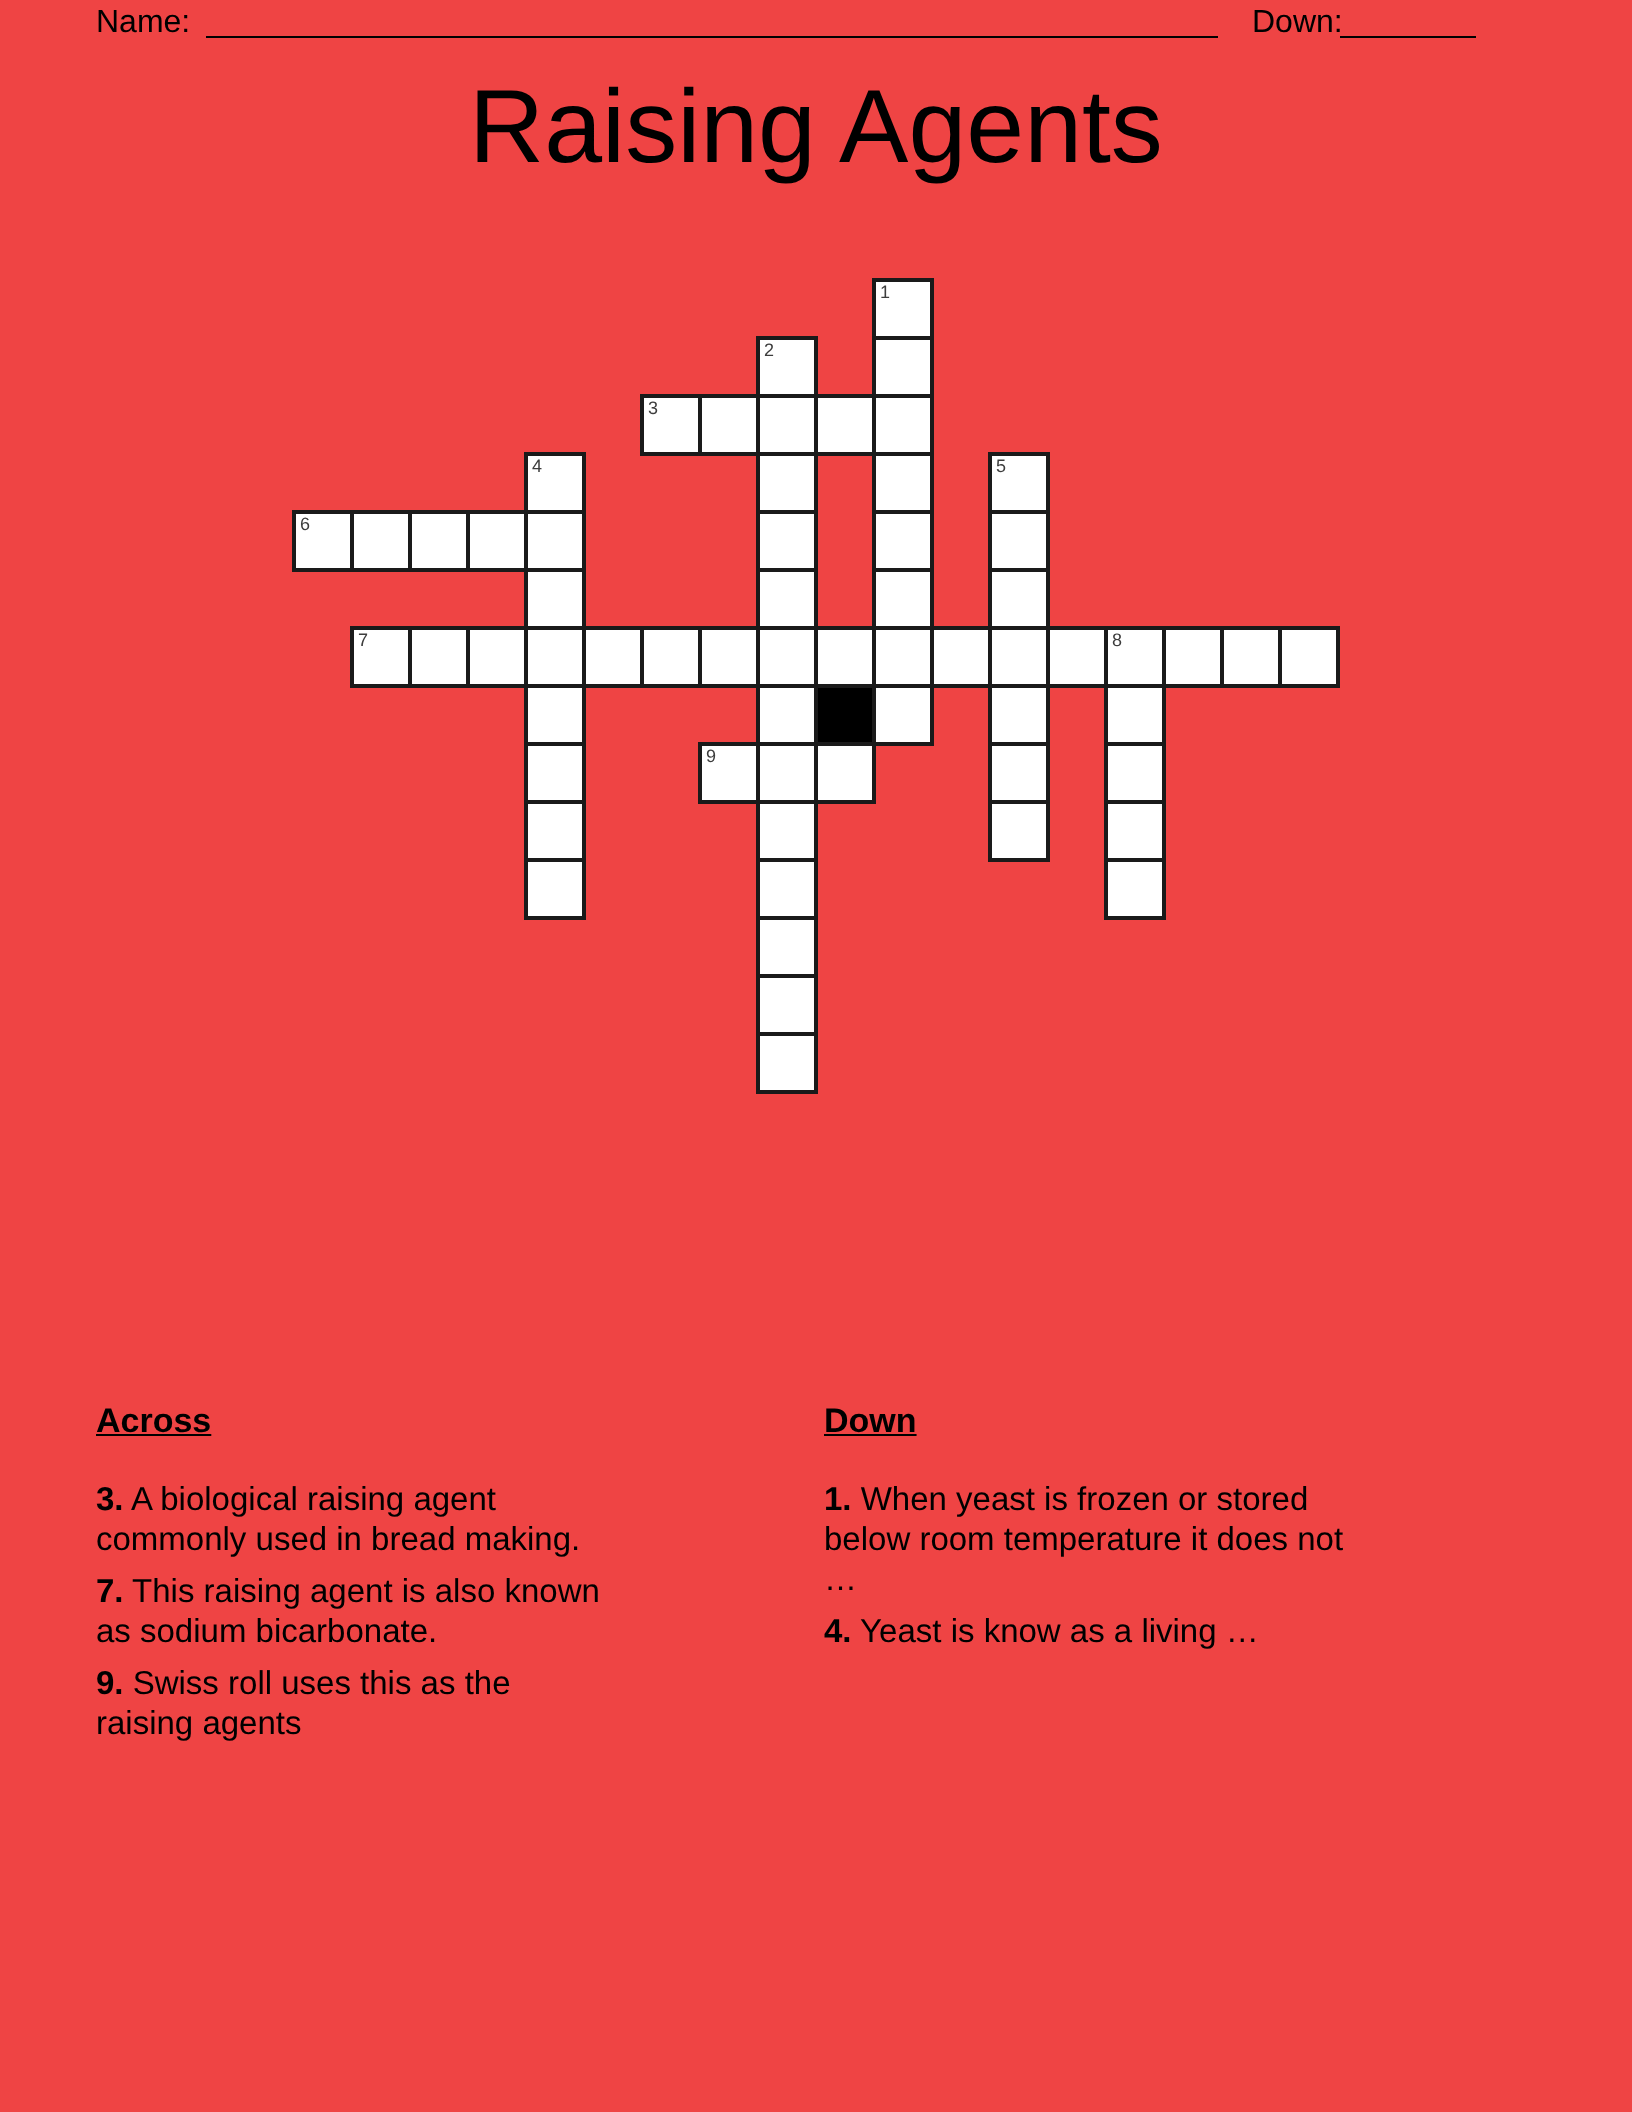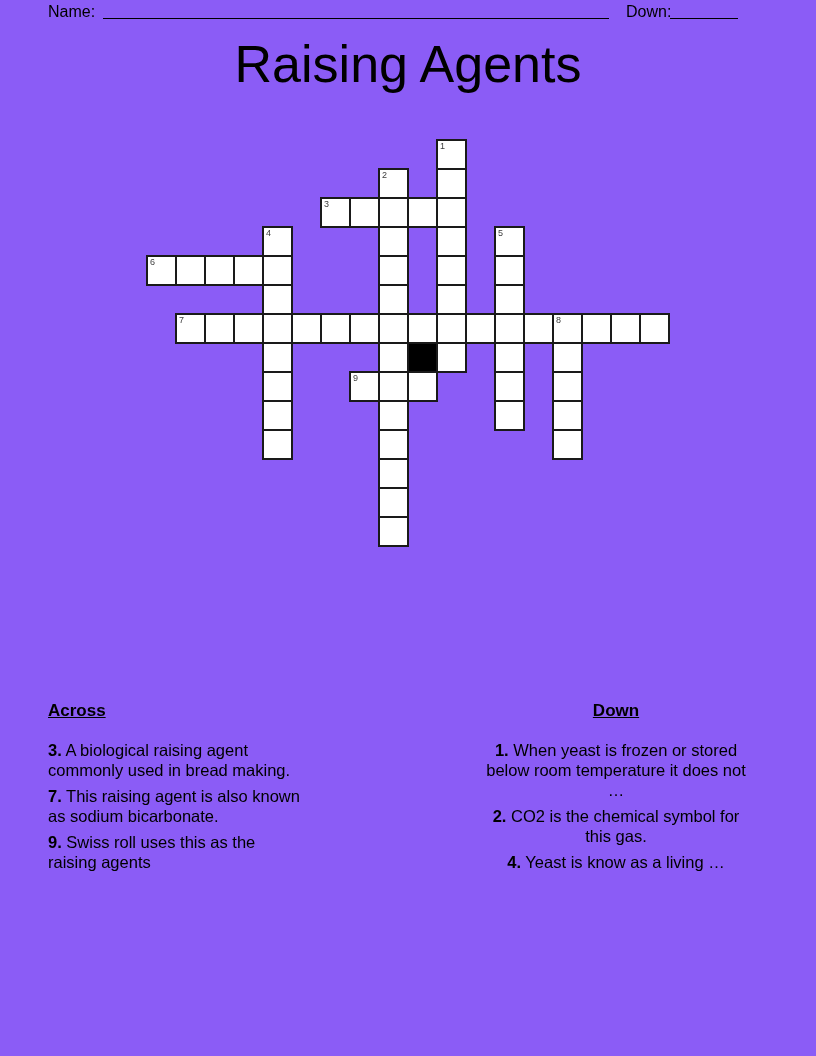--- a/index.html
+++ b/index.html
@@ -1,19 +1,19 @@
 <!DOCTYPE html>
 <html><head>
 <meta charset="utf-8">
 <style>
   html,body{margin:0;padding:0;background:#ffffff;}
   #page{
     position:relative;
     width:816px;height:1056px;
-    background:#8b5cf6;
+    background:#ef4444;
     font-family:"Liberation Sans","DejaVu Sans",sans-serif;
     color:#000;
     overflow:hidden;
   }
   
   #header .label{
     position:absolute;top:2px;
     font-size:16px;line-height:19px;color:#000;
   }
   #name-label{left:48px;}
@@ -42,21 +42,21 @@
   }
   .cell.black{background:#000000;}
   .cellnum{
     position:absolute;top:0px;left:2px;
     font-size:9px;line-height:10px;color:#3d3d3d;
     font-weight:400;
   }
   
   .clue-col{position:absolute;top:701px;width:360px;}
   #across-col{left:48px;}
-  #down-col{left:436px;text-align:center;}
+  #down-col{left:412px;}
   .clue-heading{
     margin:0 0 20px 0;
     font-size:17px;line-height:19px;font-weight:700;
     text-decoration:underline;color:#000;
   }
   .clue{
     margin:0 0 6px 0;
     font-size:16.5px;line-height:20px;color:#000;
     white-space:nowrap;
   }
@@ -166,18 +166,17 @@
         <p class="clue"><b>3.</b> A biological raising agent<br> commonly used in bread making.</p>
         <p class="clue"><b>7.</b> This raising agent is also known<br> as sodium bicarbonate.</p>
         <p class="clue"><b>9.</b> Swiss roll uses this as the<br> raising agents</p>
       </div>
   </div>
 
   <div id="down-col" class="clue-col">
     <p class="clue-heading">Down</p>
     <div>
         <p class="clue"><b>1.</b> When yeast is frozen or stored<br> below room temperature it does not<br> …</p>
-        <p class="clue"><b>2.</b> CO2 is the chemical symbol for<br> this gas.</p>
         <p class="clue"><b>4.</b> Yeast is know as a living …</p>
       </div>
   </div>
 
 </div>
 
 </body></html>

